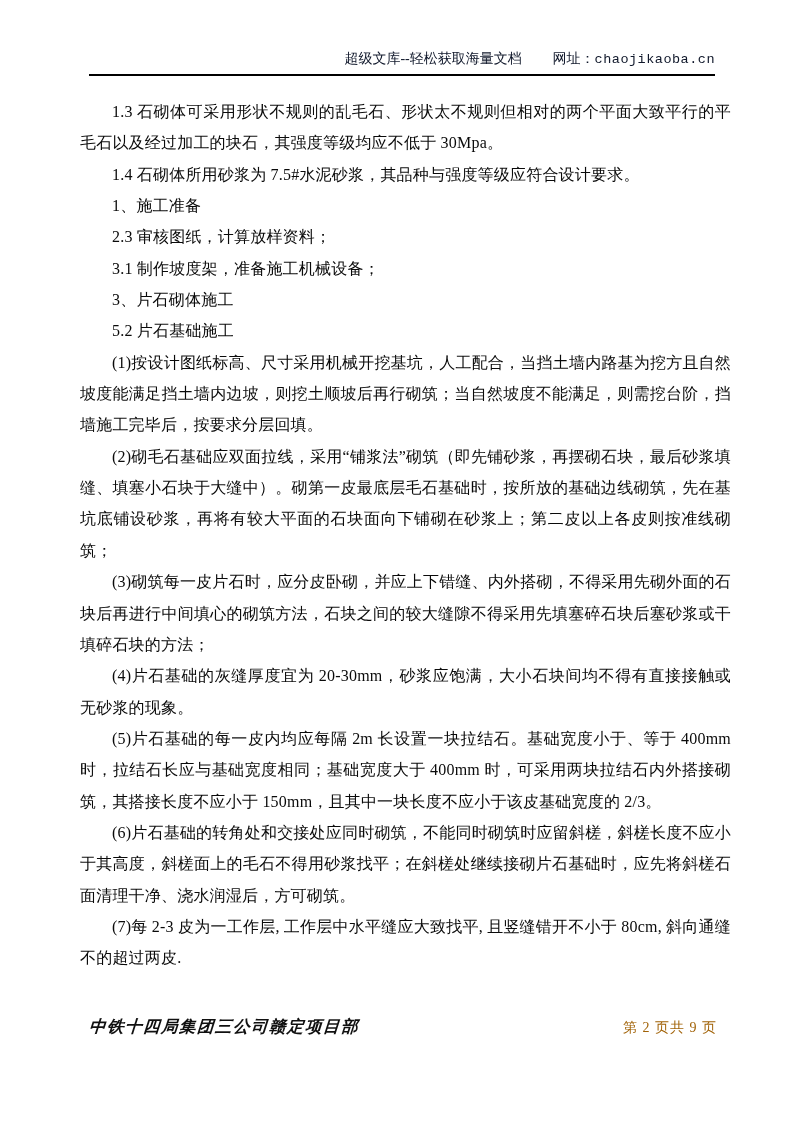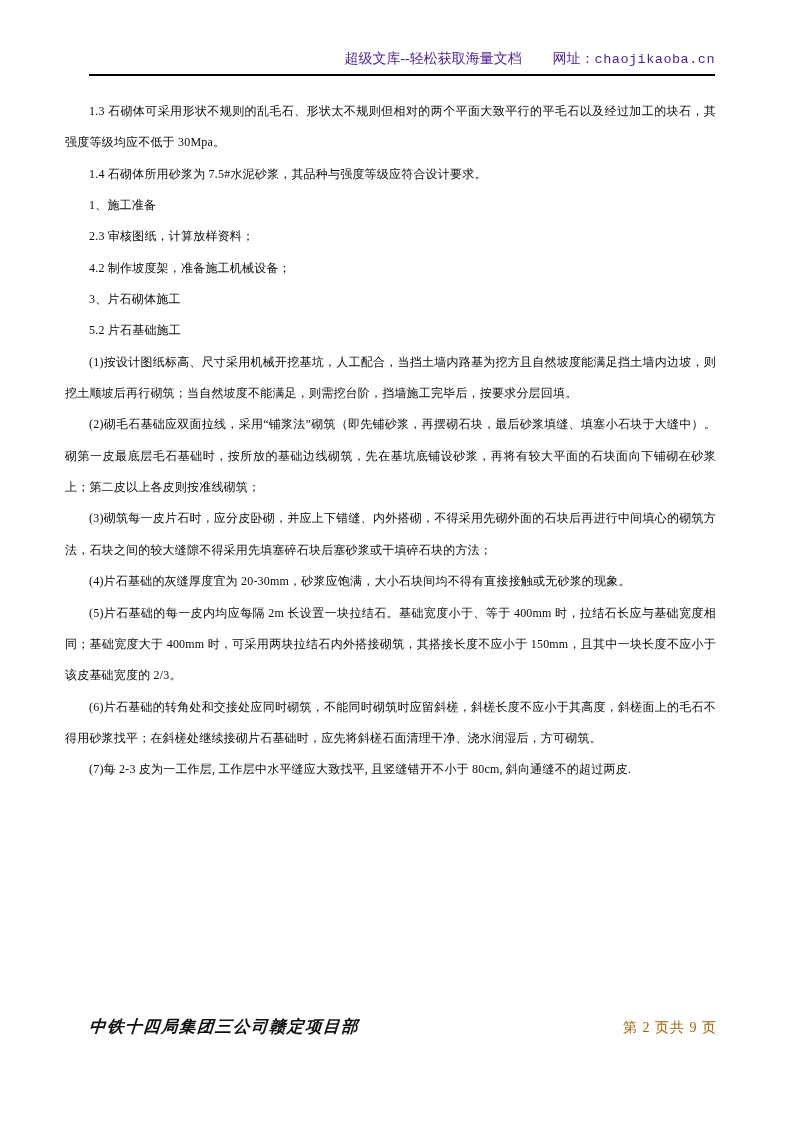--- a/index.html
+++ b/index.html
@@ -15,42 +15,42 @@
   }
   .doc-header {
     position: absolute;
     top: 50px;
     left: 89px;
     right: 78px;
     text-align: right;
     font-size: 14px;
     line-height: 18px;
     white-space: nowrap;
-    color: #4c1d95;
+    color: #0f172a;
   }
   .doc-header .url-label { margin-left: 2.2em; }
   .doc-header .url {
     font-family: "Liberation Mono", monospace;
     font-size: 13.5px;
     letter-spacing: 0.5px;
   }
   .header-rule {
     position: absolute;
     top: 74px;
     left: 89px;
     right: 78px;
     height: 2px;
     background: #000000;
   }
   .doc-body {
     position: absolute;
     top: 96px;
-    left: 65px;
+    left: 80px;
     width: 651px;
-    font-size: 12px;
+    font-size: 16px;
     line-height: 31.35px;
     text-align: justify;
     letter-spacing: 0.2px;
     color: #0a0a0a;
   }
   .doc-body p.para {
     margin: 0;
     padding: 0;
     text-indent: 2em;
   }
@@ -86,21 +86,21 @@
     <span>超级文库--轻松获取海量文档</span><span class="url-label">网址：</span><span class="url">chaojikaoba.cn</span>
   </div>
 
   <div class="header-rule"></div>
 
   <div class="doc-body">
     <p class="para">1.3 石砌体可采用形状不规则的乱毛石、形状太不规则但相对的两个平面大致平行的平毛石以及经过加工的块石，其强度等级均应不低于 30Mpa。</p>
     <p class="para">1.4 石砌体所用砂浆为 7.5#水泥砂浆，其品种与强度等级应符合设计要求。</p>
     <p class="para">1、施工准备</p>
     <p class="para">2.3 审核图纸，计算放样资料；</p>
-    <p class="para">4.2 制作坡度架，准备施工机械设备；</p>
+    <p class="para">3.1 制作坡度架，准备施工机械设备；</p>
     <p class="para">3、片石砌体施工</p>
     <p class="para">5.2 片石基础施工</p>
     <p class="para">(1)按设计图纸标高、尺寸采用机械开挖基坑，人工配合，当挡土墙内路基为挖方且自然坡度能满足挡土墙内边坡，则挖土顺坡后再行砌筑；当自然坡度不能满足，则需挖台阶，挡墙施工完毕后，按要求分层回填。</p>
     <p class="para">(2)砌毛石基础应双面拉线，采用“铺浆法”砌筑（即先铺砂浆，再摆砌石块，最后砂浆填缝、填塞小石块于大缝中）。砌第一皮最底层毛石基础时，按所放的基础边线砌筑，先在基坑底铺设砂浆，再将有较大平面的石块面向下铺砌在砂浆上；第二皮以上各皮则按准线砌筑；</p>
     <p class="para">(3)砌筑每一皮片石时，应分皮卧砌，并应上下错缝、内外搭砌，不得采用先砌外面的石块后再进行中间填心的砌筑方法，石块之间的较大缝隙不得采用先填塞碎石块后塞砂浆或干填碎石块的方法；</p>
     <p class="para">(4)片石基础的灰缝厚度宜为 20-30mm，砂浆应饱满，大小石块间均不得有直接接触或无砂浆的现象。</p>
     <p class="para">(5)片石基础的每一皮内均应每隔 2m 长设置一块拉结石。基础宽度小于、等于 400mm 时，拉结石长应与基础宽度相同；基础宽度大于 400mm 时，可采用两块拉结石内外搭接砌筑，其搭接长度不应小于 150mm，且其中一块长度不应小于该皮基础宽度的 2/3。</p>
     <p class="para">(6)片石基础的转角处和交接处应同时砌筑，不能同时砌筑时应留斜槎，斜槎长度不应小于其高度，斜槎面上的毛石不得用砂浆找平；在斜槎处继续接砌片石基础时，应先将斜槎石面清理干净、浇水润湿后，方可砌筑。</p>
     <p class="para">(7)每 2-3 皮为一工作层, 工作层中水平缝应大致找平, 且竖缝错开不小于 80cm, 斜向通缝不的超过两皮.</p>
   </div>

